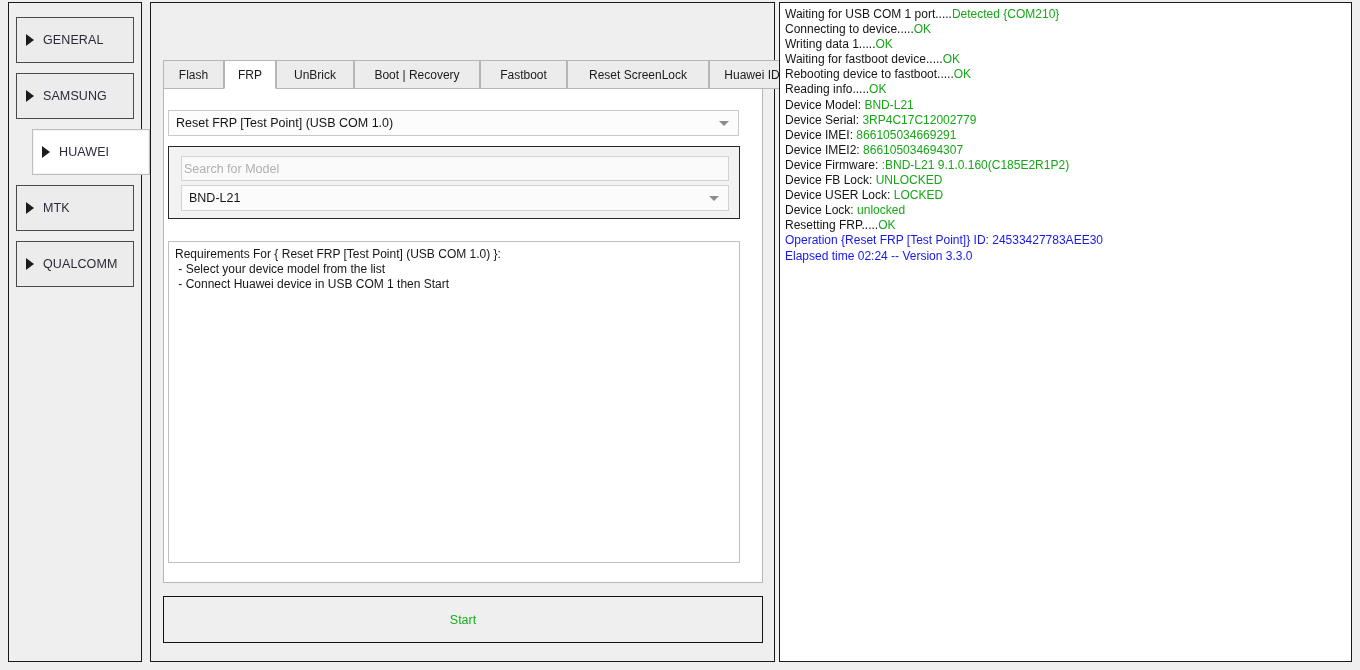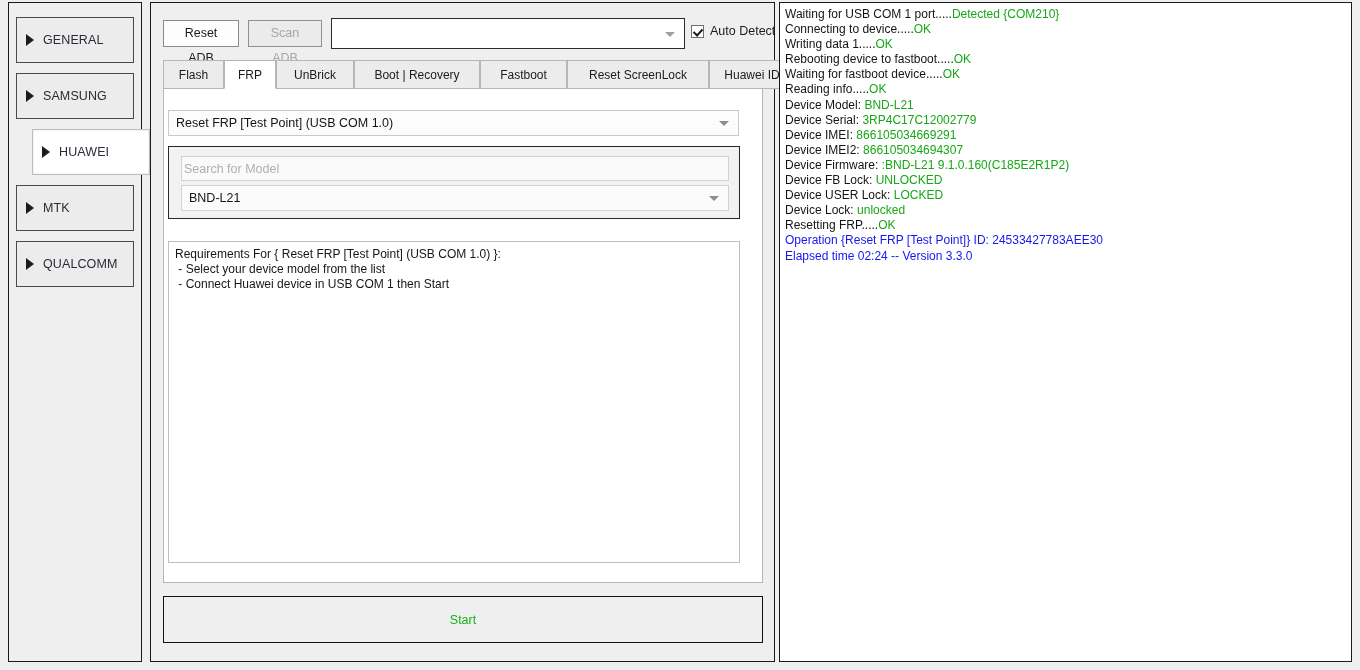--- a/index.html
+++ b/index.html
@@ -350,31 +350,20 @@
         <span class="side-label">MTK</span>
       </div>
       <div class="side-item" style="top: 238px;">
         <span class="side-arrow"></span>
         <span class="side-label">QUALCOMM</span>
       </div>
     </div>
 
   <div id="center">
 
-    <div id="toolbar">
-      <button id="reset-adb" class="btn-adb">Reset ADB</button>
-      <button id="scan-adb" class="btn-adb">Scan ADB</button>
-      <div id="com-combo">
-        <span class="combo-arrow"></span>
-      </div>
-      <div id="autodetect-wrap">
-        <span class="checkbox"></span>
-        <span id="autodetect-label">Auto Detect</span>
-      </div>
-    </div>
 
     <div id="tabstrip">
         <div class="tab" style="left: 0px; width: 61px;">
           <span>Flash</span>
         </div>
         <div class="tab active" style="left: 61px; width: 52px; align-items: center;">
           <span>FRP</span>
         </div>
         <div class="tab" style="left: 113px; width: 78px;">
           <span>UnBrick</span>
@@ -417,22 +406,22 @@
 
     <div id="start-btn">
       <span id="start-label">Start</span>
     </div>
   </div>
 
   <div id="logpanel">
       <div class="log-line"><span>Waiting for USB COM 1 port.....</span><span class="v">Detected {COM210}</span></div>
       <div class="log-line"><span>Connecting to device.....</span><span class="v">OK</span></div>
       <div class="log-line"><span>Writing data 1.....</span><span class="v">OK</span></div>
+      <div class="log-line"><span>Waiting for fastboot device.....</span><span class="v">OK</span></div>
       <div class="log-line"><span>Rebooting device to fastboot.....</span><span class="v">OK</span></div>
-      <div class="log-line"><span>Waiting for fastboot device.....</span><span class="v">OK</span></div>
       <div class="log-line"><span>Reading info.....</span><span class="v">OK</span></div>
       <div class="log-line"><span>Device Model: </span><span class="v">BND-L21</span></div>
       <div class="log-line"><span>Device Serial: </span><span class="v">3RP4C17C12002779</span></div>
       <div class="log-line"><span>Device IMEI: </span><span class="v">866105034669291</span></div>
       <div class="log-line"><span>Device IMEI2: </span><span class="v">866105034694307</span></div>
       <div class="log-line"><span>Device Firmware: </span><span class="v">:BND-L21 9.1.0.160(C185E2R1P2)</span></div>
       <div class="log-line"><span>Device FB Lock: </span><span class="v">UNLOCKED</span></div>
       <div class="log-line"><span>Device USER Lock: </span><span class="v">LOCKED</span></div>
       <div class="log-line"><span>Device Lock: </span><span class="v">unlocked</span></div>
       <div class="log-line"><span>Resetting FRP.....</span><span class="v">OK</span></div>

